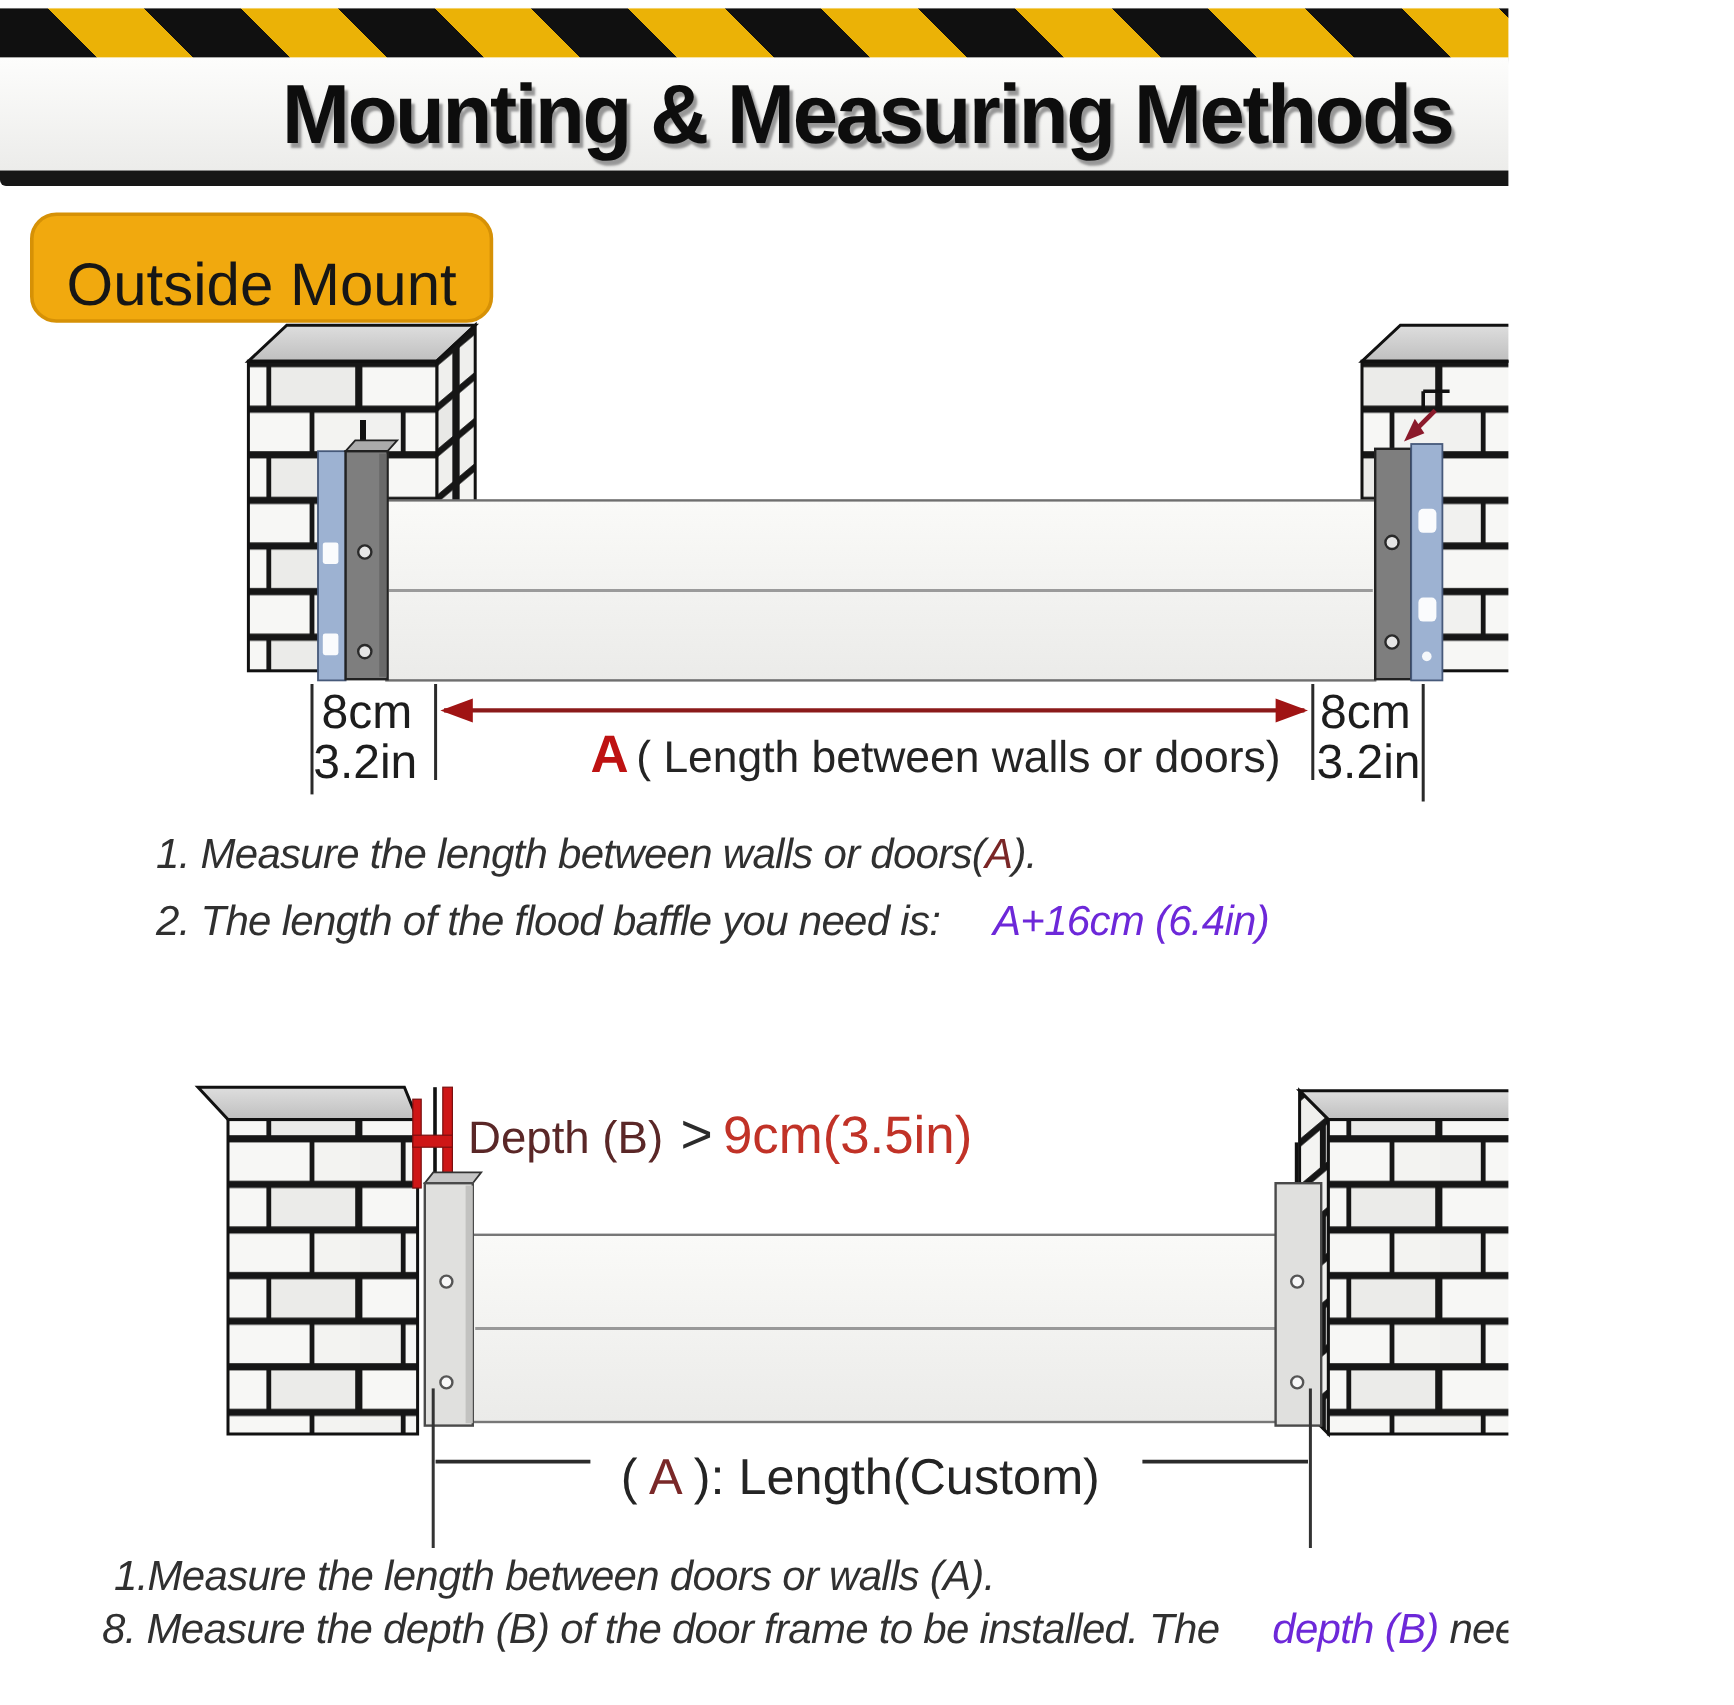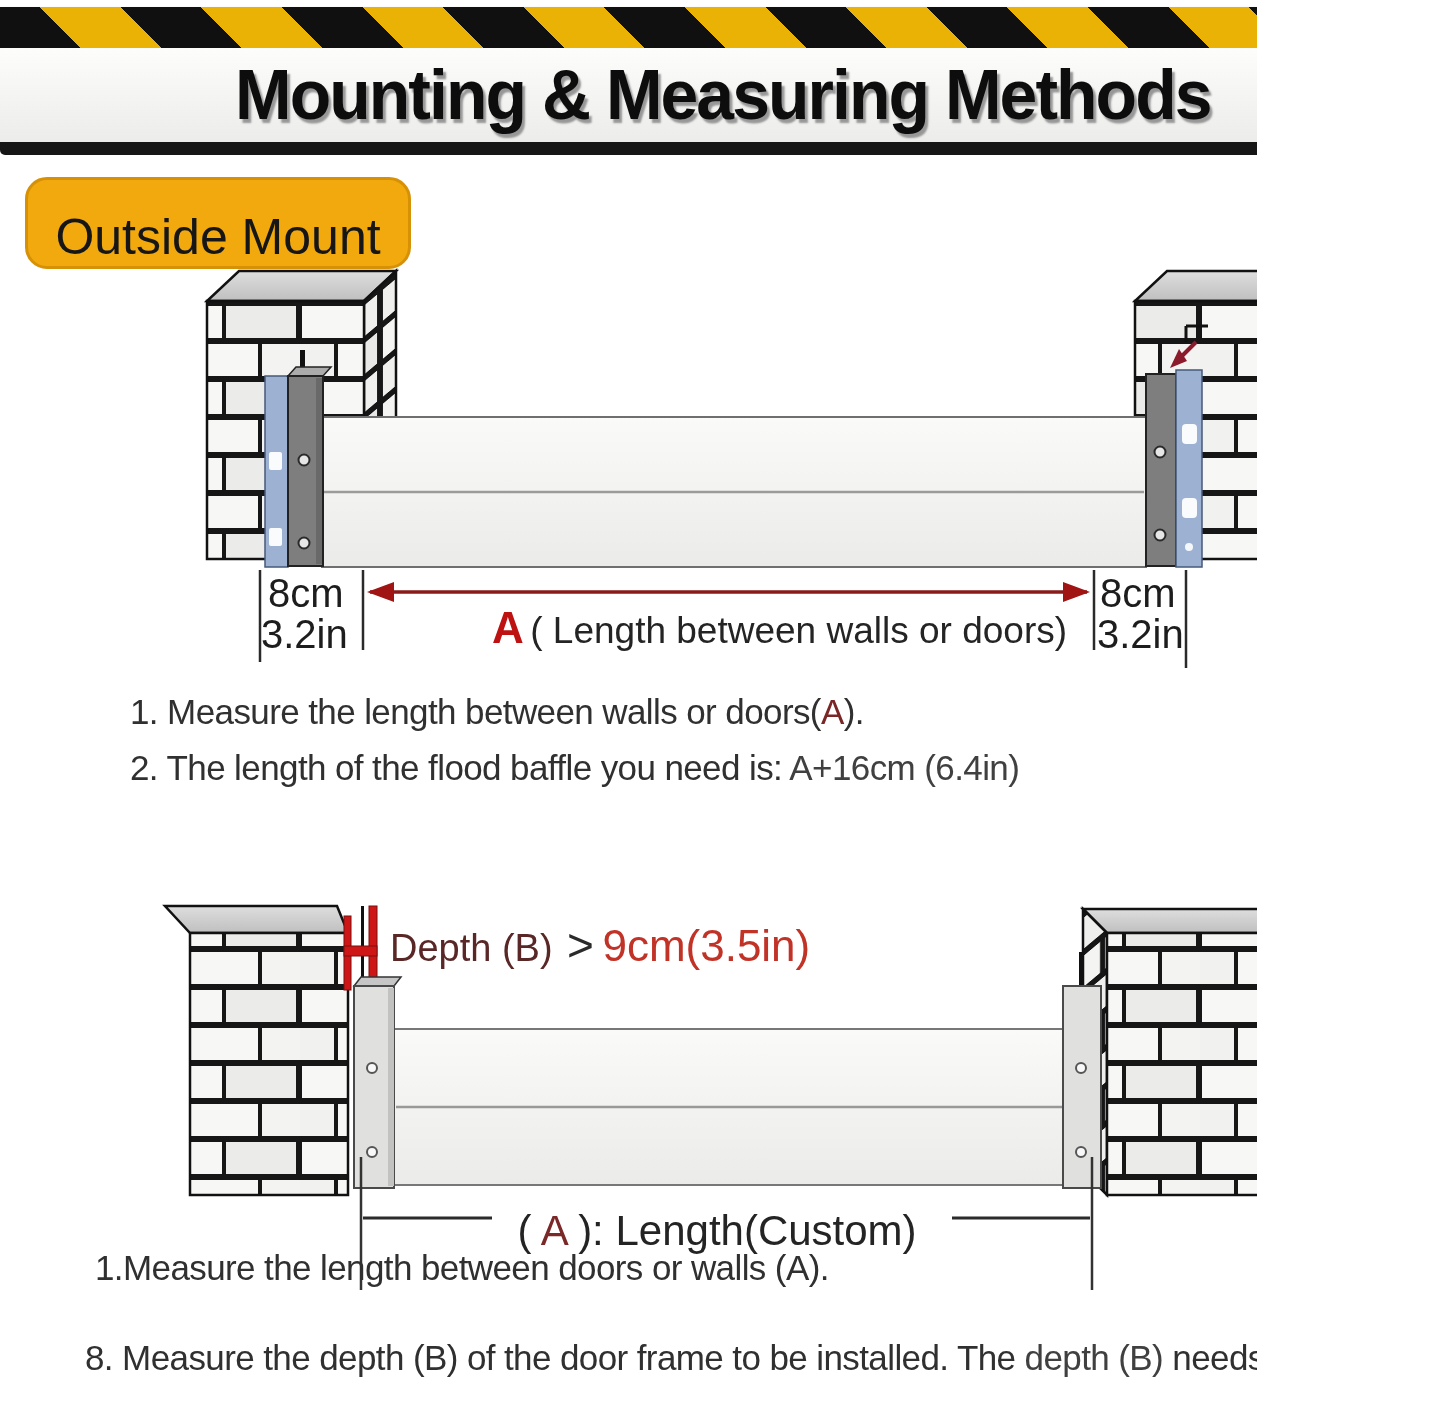--- a/index.html
+++ b/index.html
@@ -16,23 +16,23 @@
         text-shadow:3px 4px 2px #979797;transform:scaleX(.97);white-space:nowrap;}
   .blackbar{position:absolute;left:0;top:142px;width:1445px;height:13px;background:#161616;
         border-radius:0 0 5px 5px;}
   
   .badge{position:absolute;left:25px;width:380px;background:#f1a90e;border:3px solid #d69106;
         border-radius:22px;display:flex;align-items:flex-end;justify-content:center;
         font-size:50px;color:#161616;white-space:nowrap;}
   .badge-outside{top:177px;height:86px;}
   .badge-inside{top:805px;height:87px;}
   
-  .step{position:absolute;white-space:nowrap;font-size:35px;color:#303030;letter-spacing:-.6px;}
+  .step{position:absolute;white-space:nowrap;font-size:35px;color:#303030;letter-spacing:-.6px;font-style:italic;}
   .step .maroon{color:#7a2626;}
-  .step .red2{color:#404040;}
+  .step .red2{color:#6d28d9;margin-left:35px;}
   
   .diagram{position:absolute;left:0;}
   svg text{font-family:"Liberation Sans",sans-serif;}
   .dim{font-size:40px;fill:#1d1d1d;}
 </style>
 </head>
 <body>
 
 <div class="page">
 
@@ -221,20 +221,20 @@
       <line x1="363" y1="1218" x2="492" y2="1218" stroke="#2b2b2b" stroke-width="3"></line>
       <line x1="952" y1="1218" x2="1090" y2="1218" stroke="#2b2b2b" stroke-width="3"></line>
     </g>
     <text x="717" y="1245" text-anchor="middle" font-size="42">
       <tspan fill="#242424">(</tspan>
       <tspan fill="#7a2828">A</tspan>
       <tspan fill="#242424">): Length(Custom)</tspan>
     </text>
   </svg>
 
-  <div class="step" style="left:95px;top:1248px">
+  <div class="step" style="left:95px;top:1294px">
     <span>1.Measure the length between doors or walls (A).</span>
   </div>
   <div class="step" style="left:85px;top:1338px">
     <span>8. Measure the depth (B) of the door frame to be installed. The </span><span class="red2">depth (B)</span><span> needs</span>
   </div>
 
 </div>
 
 </body></html>

